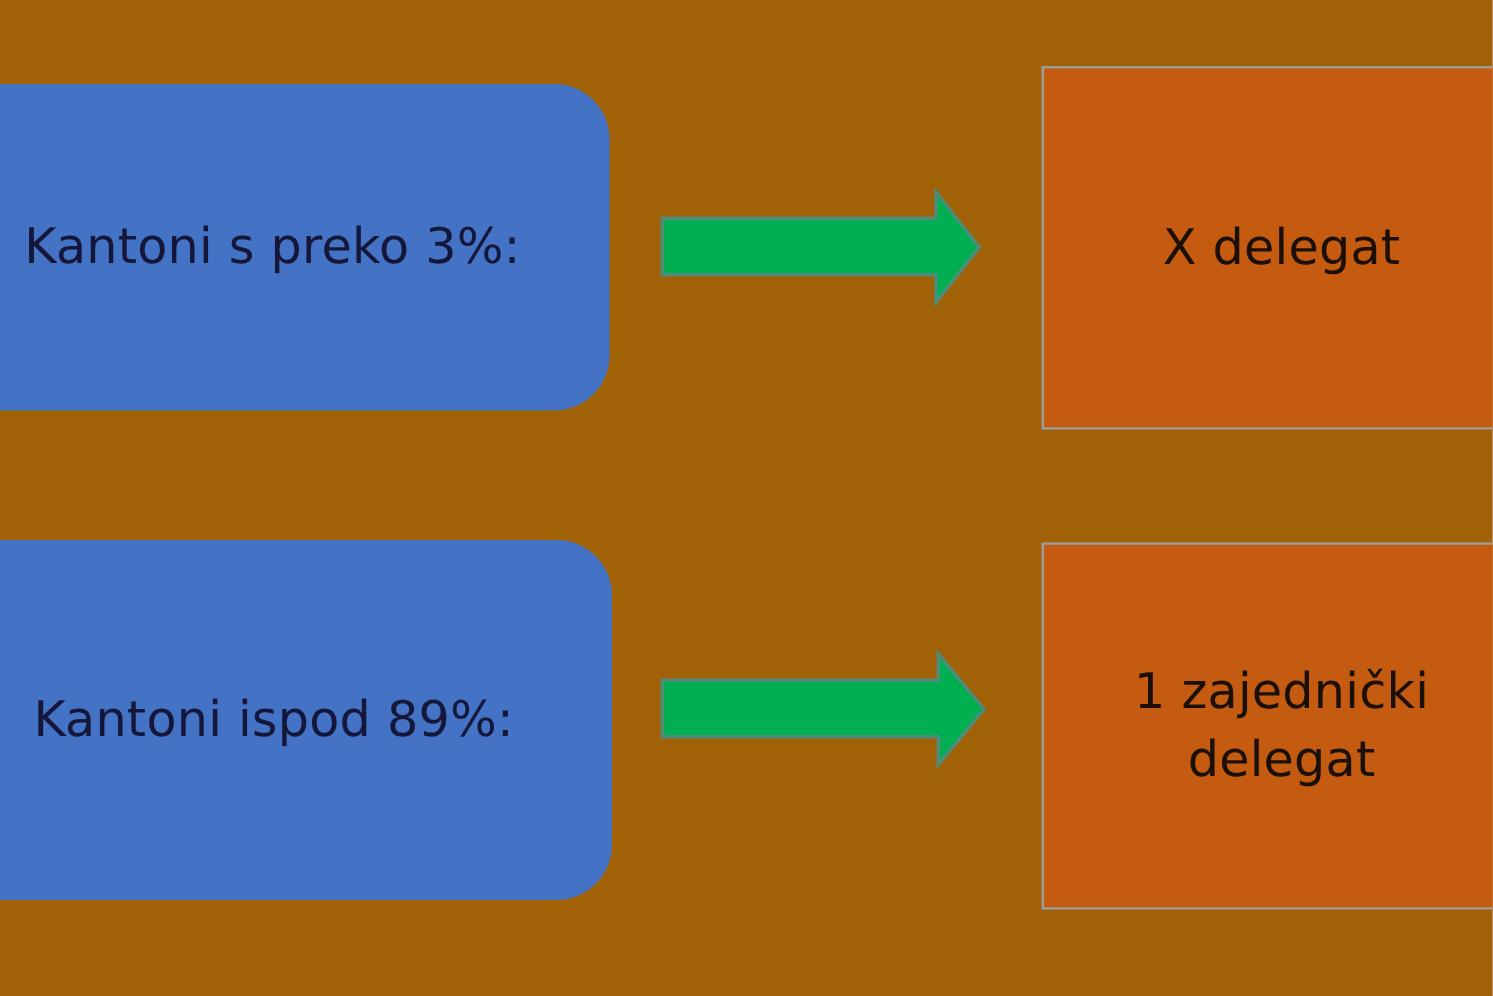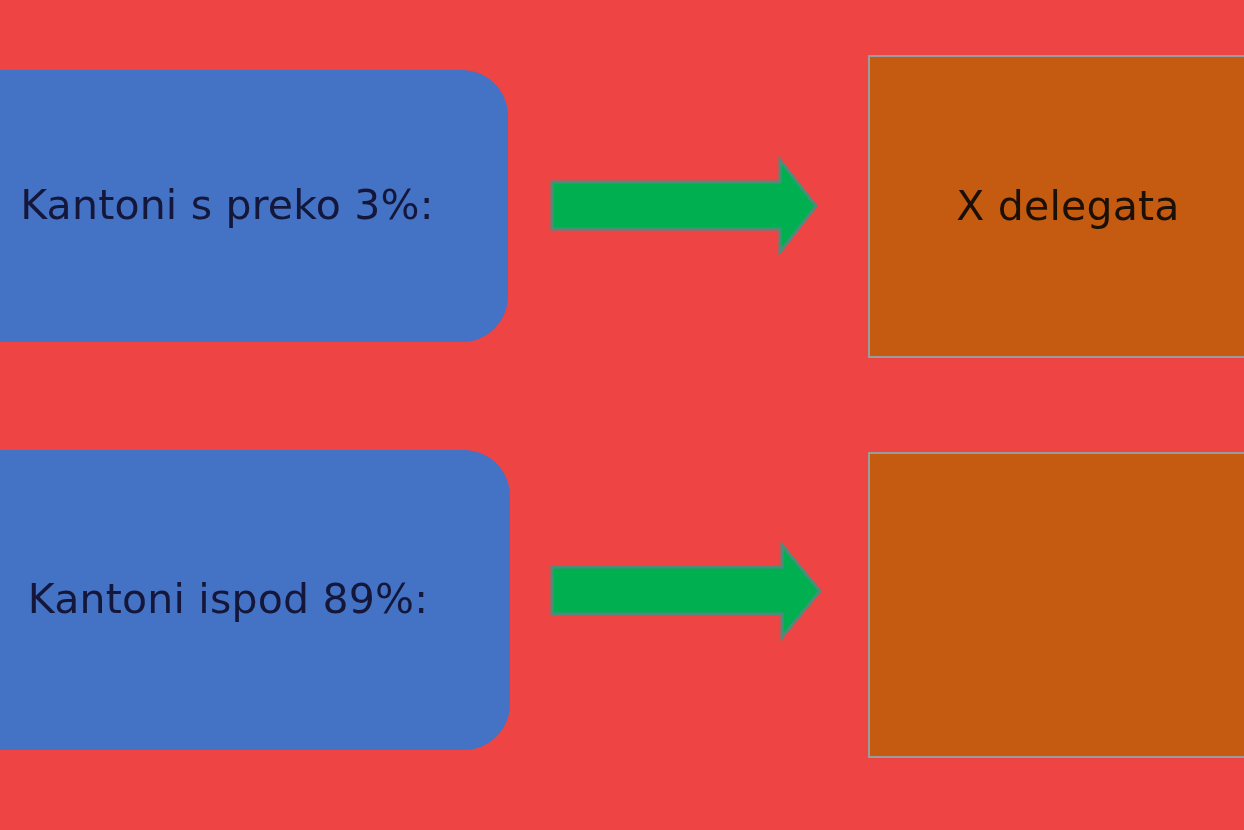--- a/index.html
+++ b/index.html
@@ -7,21 +7,21 @@
     padding: 0;
     background: #ffffff;
   }
   body {
     font-family: "DejaVu Sans", sans-serif;
   }
   #canvas {
     position: relative;
     width: 1244px;
     height: 830px;
-    background: #ef4444;
+    background: #a16207;
     overflow: hidden;
   }
 
   
   .blue-box {
     position: absolute;
     background: #4472C4;
     border-radius: 46px;
     display: flex;
     align-items: center;
@@ -114,32 +114,33 @@
     <span class="box-text">Kantoni s preko 3%:</span>
   </div>
 
   <div class="arrow" id="arrow-1">
     <svg viewBox="0 0 272 100" preserveAspectRatio="none">
       <polygon points="4,26 232,26 232,4 268,50 232,96 232,73 4,73" fill="#00B050" stroke="#4E8C7A" stroke-width="3" stroke-linejoin="miter"></polygon>
     </svg>
   </div>
 
   <div class="orange-box" id="orange-box-1">
-    <span class="box-text">X delegata</span>
+    <span class="box-text">X delegat</span>
   </div>
 
   <div class="blue-box" id="blue-box-2">
     <span class="box-text">Kantoni ispod 89%:</span>
   </div>
 
   <div class="arrow" id="arrow-2">
     <svg viewBox="0 0 276 100" preserveAspectRatio="none">
       <polygon points="4,26 234,26 234,4 272,50 234,96 234,73 4,73" fill="#00B050" stroke="#4E8C7A" stroke-width="3" stroke-linejoin="miter"></polygon>
     </svg>
   </div>
 
   <div class="orange-box" id="orange-box-2">
     <span class="box-text">
-      <br>
+      <span>1 zajednički</span><br>
+      <span>delegat</span>
     </span>
   </div>
 
 </div>
 
 </body></html>

